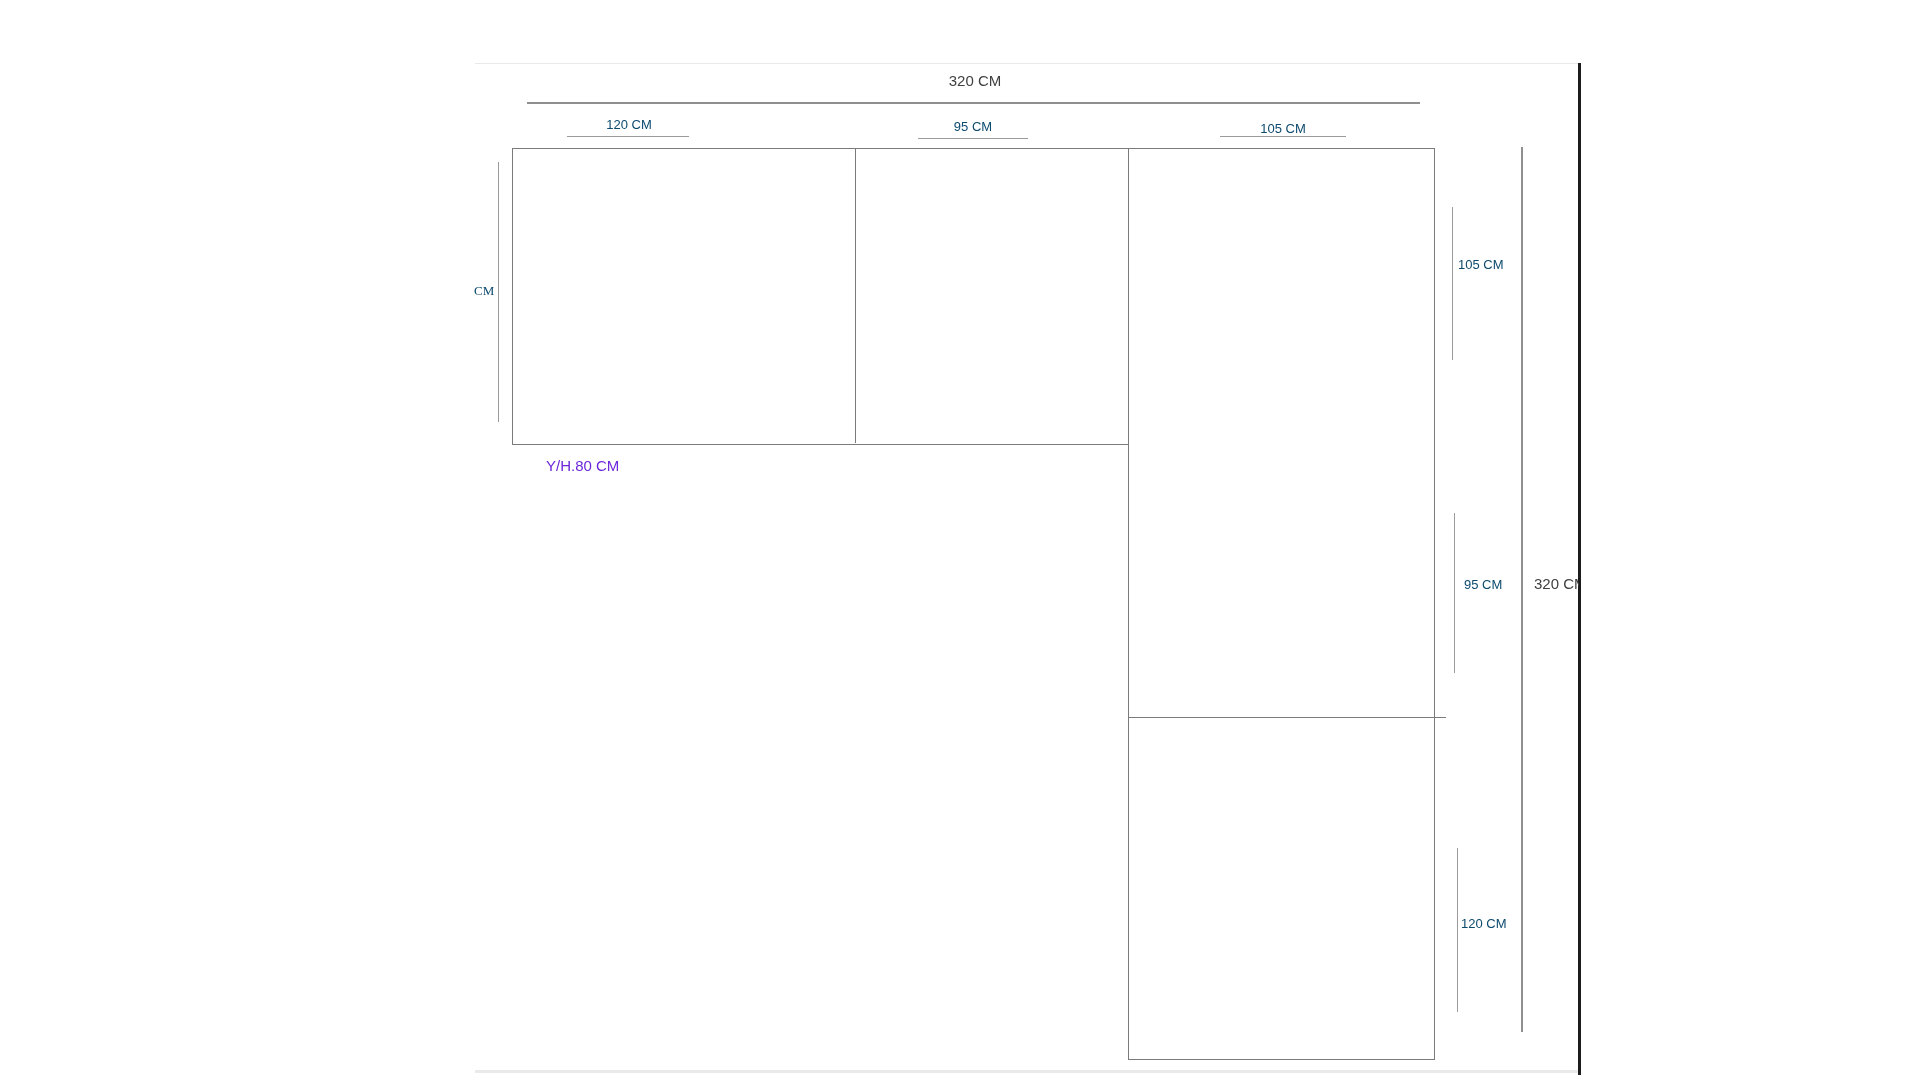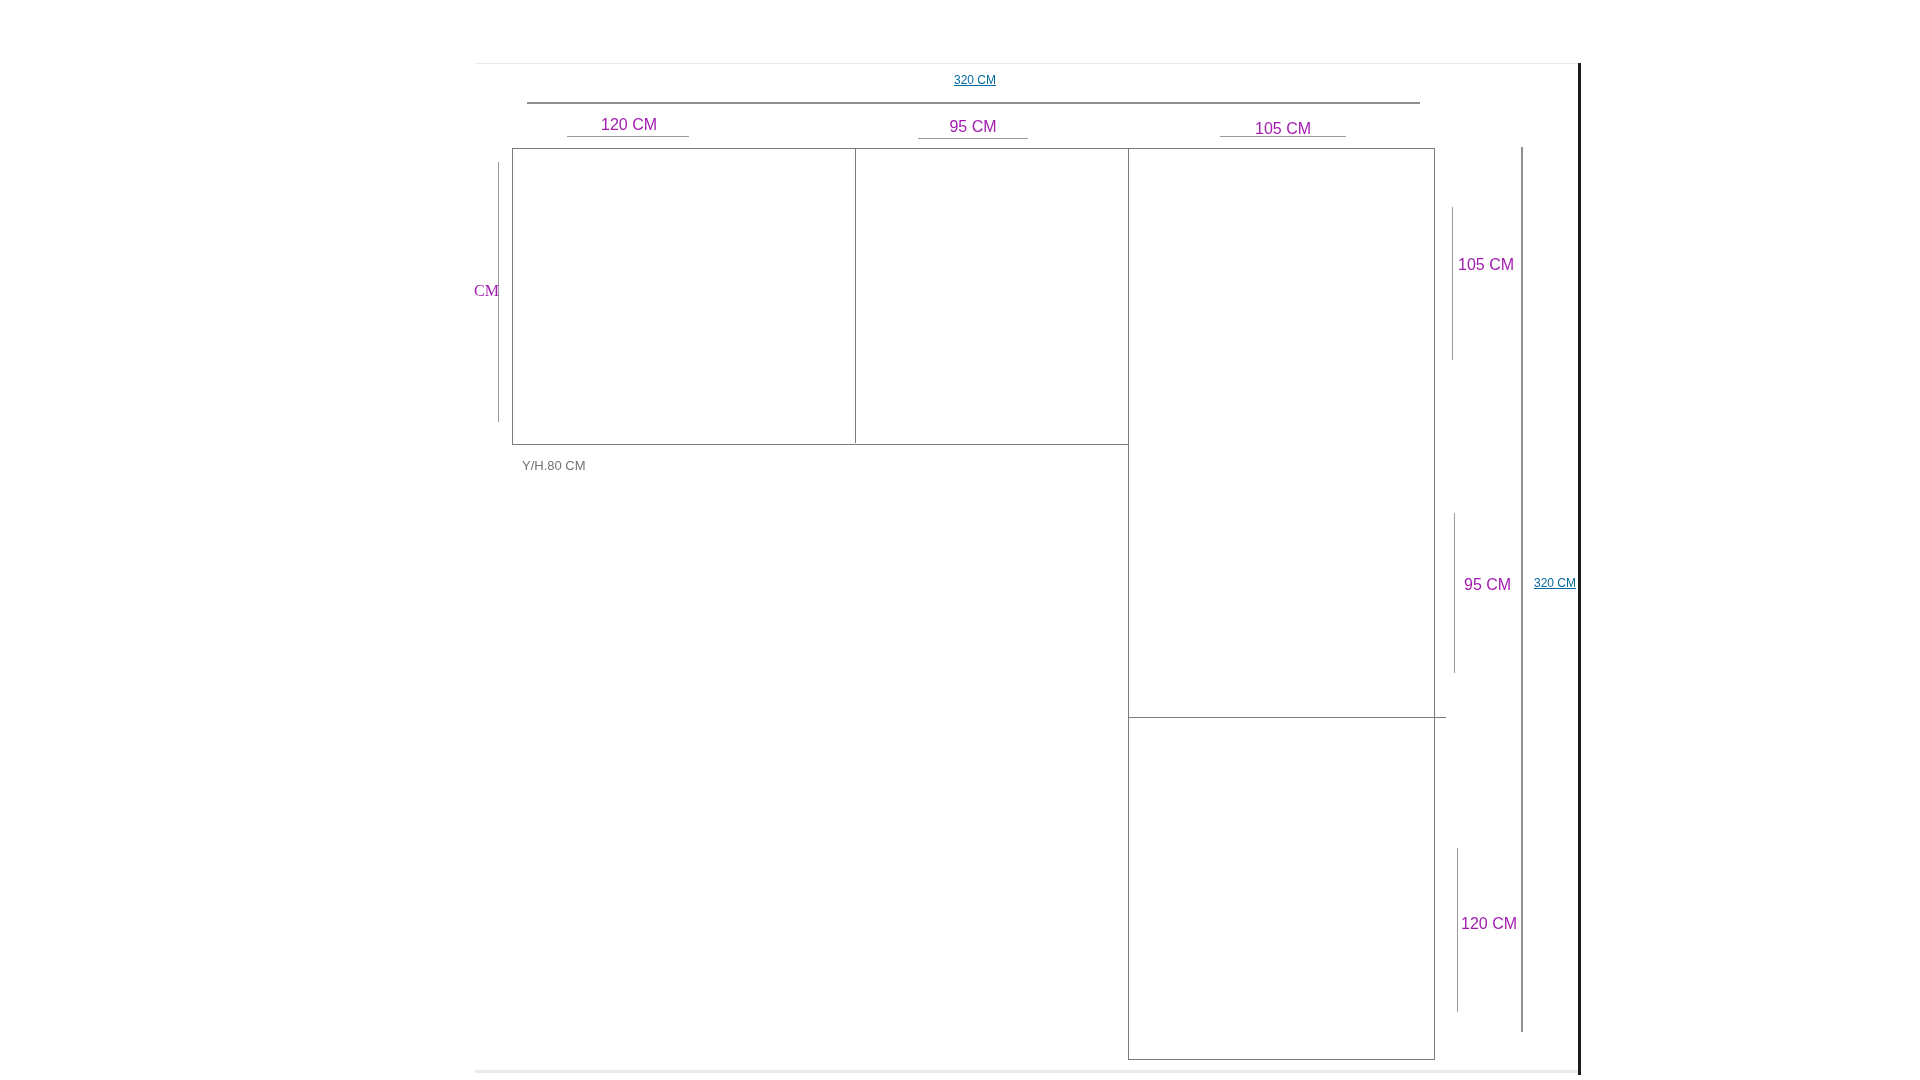--- a/index.html
+++ b/index.html
@@ -52,49 +52,48 @@
   .dim-top-seg2    { left: 918px;  top: 138px; width: 110px; height: 1px; }
   .dim-top-seg3    { left: 1220px; top: 136px; width: 126px; height: 1px; }
   .dim-left        { left: 498px;  top: 162px; width: 1px;  height: 260px; }
   .dim-right-seg1  { left: 1452px; top: 207px; width: 1px;  height: 153px; }
   .dim-right-seg2  { left: 1454px; top: 513px; width: 1px;  height: 160px; }
   .dim-right-seg3  { left: 1457px; top: 848px; width: 1px;  height: 164px; }
   .dim-right-total { left: 1521px; top: 147px; width: 2px;  height: 885px; background:#8f8f8f; }
 
   
   .lbl {
-    color: #a21caf;
-    font-size: 16px;
+    color: #0c4a6e;
+    font-size: 13px;
     line-height: 14px;
     white-space: nowrap;
   }
   .lbl-total {
-    color: #0369a1;
-    font-size: 12px;
+    color: #404040;
+    font-size: 15px;
     line-height: 17px;
     white-space: nowrap;
-    text-decoration: underline;
   }
   .lbl-top-total  { left: 930px;  top: 72px;  width: 90px; text-align: center; }
   .lbl-top-seg1   { left: 570px;  top: 118px; width: 118px; text-align: center; }
   .lbl-top-seg2   { left: 918px;  top: 120px; width: 110px; text-align: center; }
   .lbl-top-seg3   { left: 1222px; top: 122px; width: 122px; text-align: center; }
   .lbl-left-cm    { left: 474px;  top: 284px; font-family: Liberation Serif, serif; }
   .lbl-right-seg1 { left: 1458px; top: 258px; }
   .lbl-right-seg2 { left: 1464px; top: 578px; }
   .lbl-right-seg3 { left: 1461px; top: 917px; }
   .lbl-right-total {
     left: 1534px; top: 575px;
     width: 45px;            
     overflow: hidden;
   }
   .lbl-height-note {
-    left: 522px; top: 454px;
-    color: #737373;
-    font-size: 13px;
+    left: 546px; top: 454px;
+    color: #6d28d9;
+    font-size: 15px;
     line-height: 23px;
     white-space: nowrap;
   }
 </style>
 </head>
 <body>
 
 <div class="abs canvas"></div>
 <div class="abs page-edge-right"></div>
 

